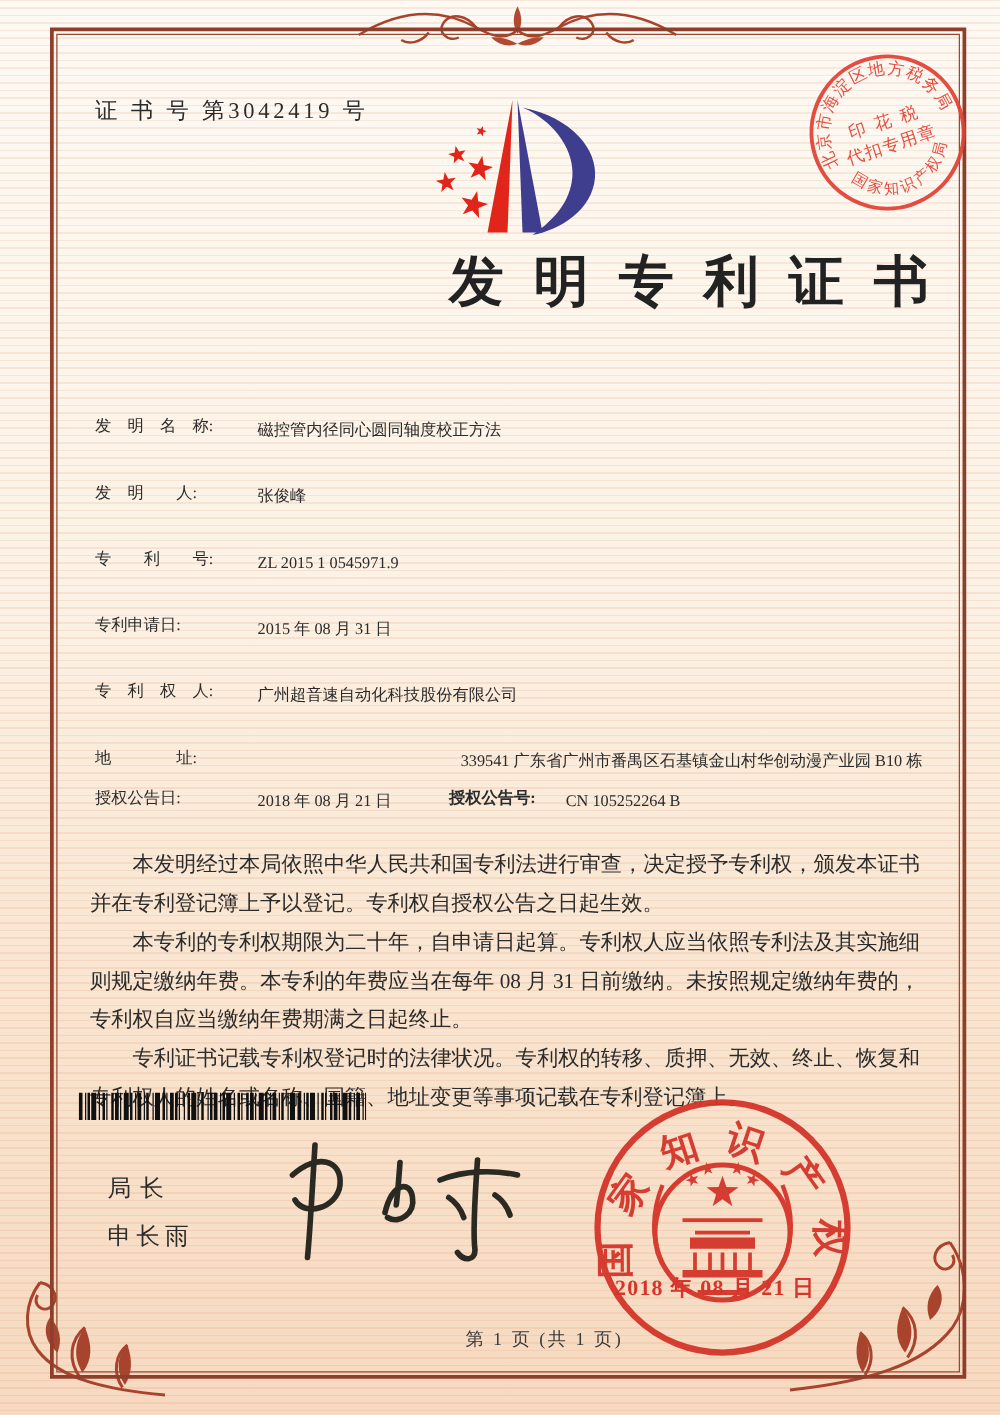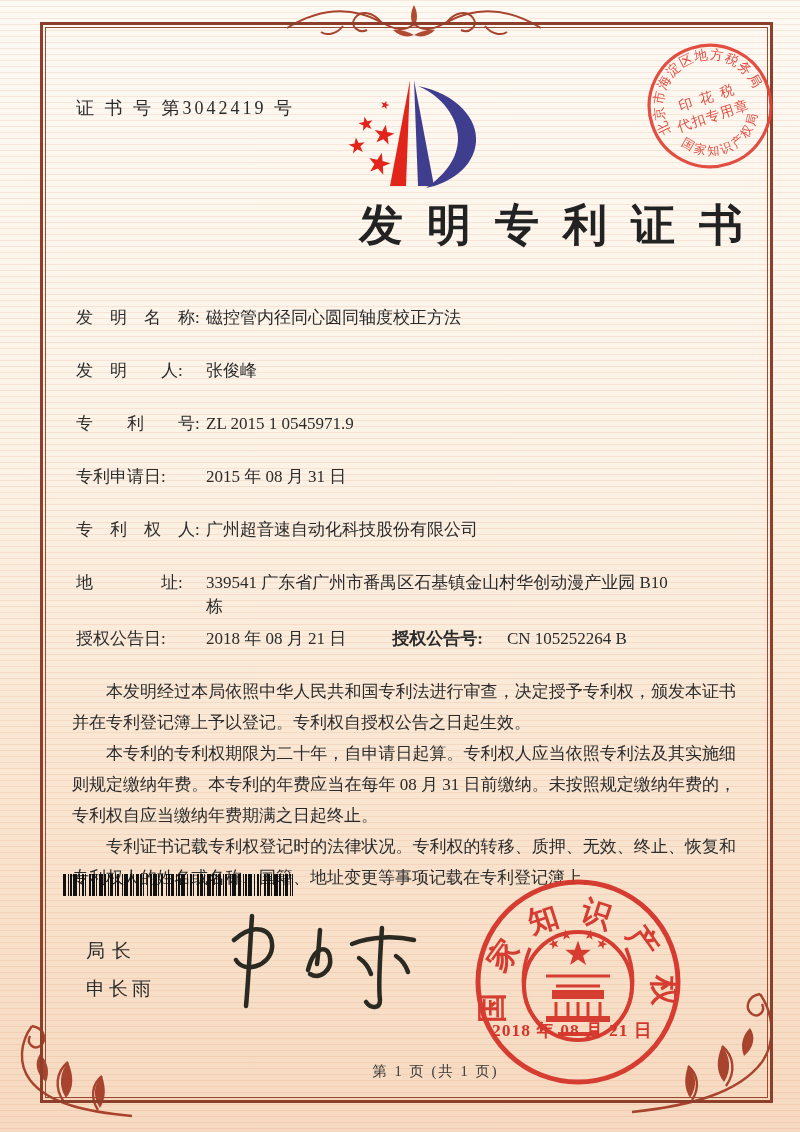--- a/index.html
+++ b/index.html
@@ -14,29 +14,29 @@
     background:
       repeating-linear-gradient(180deg,
         rgba(221,140,100,0.16) 0px, rgba(221,140,100,0.16) 1px,
         rgba(255,255,255,0) 1px, rgba(255,255,255,0) 6px),
       linear-gradient(180deg,#fdf9f3 0%,#fcf3e7 38%,#f9e4cf 72%,#f6d9c0 100%);
   }
   .frame{position:absolute;left:40px;top:22px;width:727px;height:1075px;
     border:3px solid #8e3f2c;}
   .frame-inner{position:absolute;left:2px;top:2px;right:2px;bottom:2px;
     border:1px solid #9a4a33;}
-  .cert-no{position:absolute;left:76px;top:96px;font-size:18px;letter-spacing:3px;}
+  .cert-no{position:absolute;left:76px;top:76px;font-size:18px;letter-spacing:3px;}
   .logo{position:absolute;left:330px;top:74px;width:160px;height:124px;}
   .tax-stamp{position:absolute;left:646px;top:42px;width:128px;height:128px;
     transform:rotate(-18deg);opacity:.92;}
   .title{position:absolute;left:40px;top:196px;width:727px;text-align:right;
     font-size:44px;font-weight:600;letter-spacing:24px;text-indent:24px;color:#222;}
-  .fields{position:absolute;left:76px;top:306px;width:662px;font-size:17px;}
+  .fields{position:absolute;left:76px;top:332px;width:662px;font-size:13px;}
   .frow{margin-bottom:29px;display:flex;align-items:flex-start;}
-  .frow.addr{margin-bottom:8px;}
+  .frow.addr{margin-bottom:8px;justify-content:space-between;}
   .flabel{display:inline-block;width:130px;white-space:pre;flex:0 0 130px;}
   .fvalue{display:inline-block;max-width:480px;line-height:24px;}
   .frow.double .group2{margin-left:46px;display:flex;}
   .frow.double .group2 .flabel{width:auto;flex:0 0 auto;margin-right:24px;font-weight:bold;}
   .body-text{position:absolute;left:72px;top:676px;width:664px;font-size:17px;
     line-height:31px;text-align:justify;}
   .body-text p{margin:0;text-indent:2em;}
   .barcode{position:absolute;left:63px;top:874px;width:230px;height:22px;}
   .director-role{position:absolute;left:86px;top:938px;font-size:19px;letter-spacing:7px;}
   .director-name{position:absolute;left:86px;top:976px;font-size:19px;letter-spacing:4px;}

